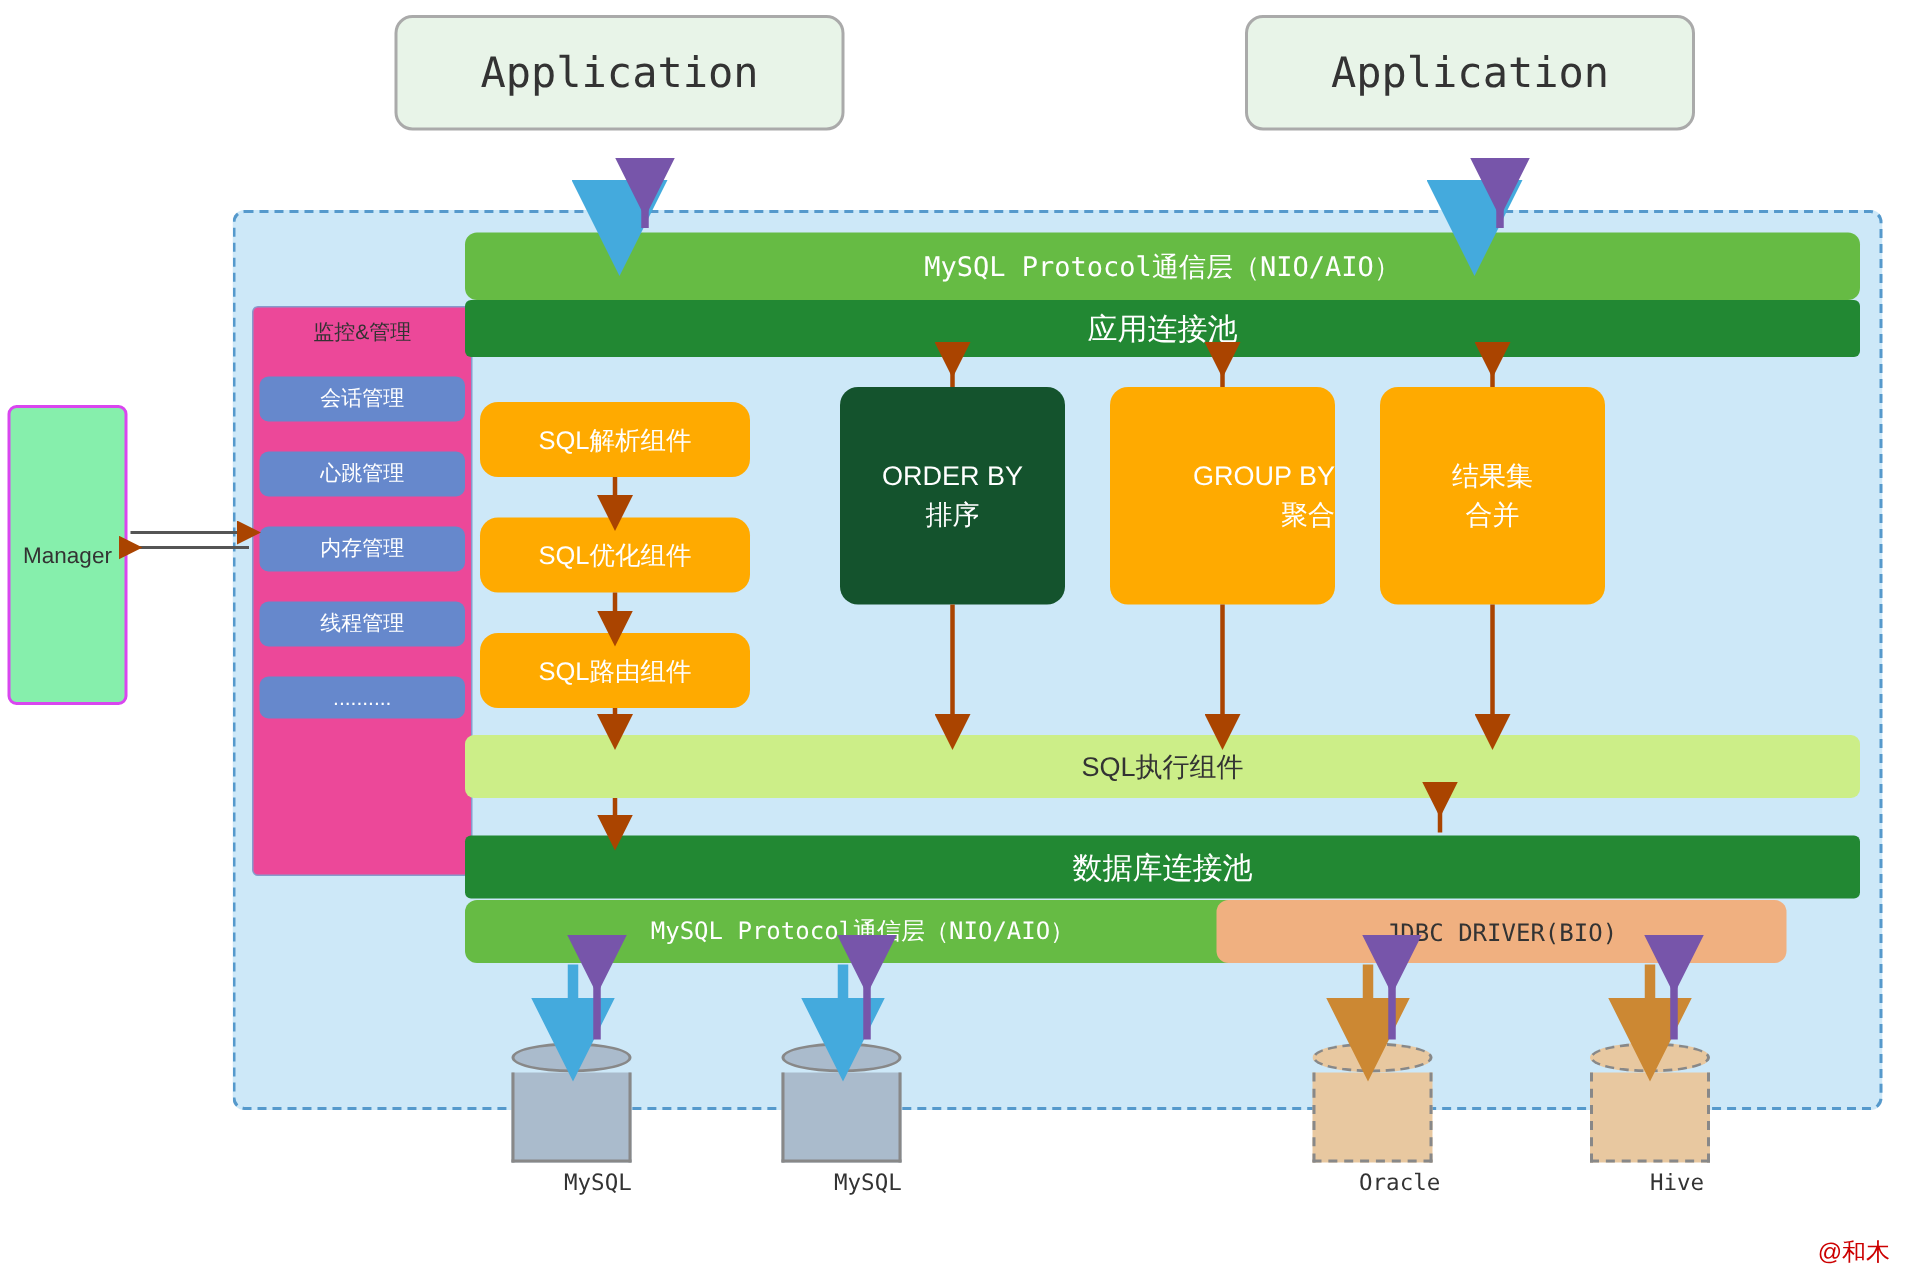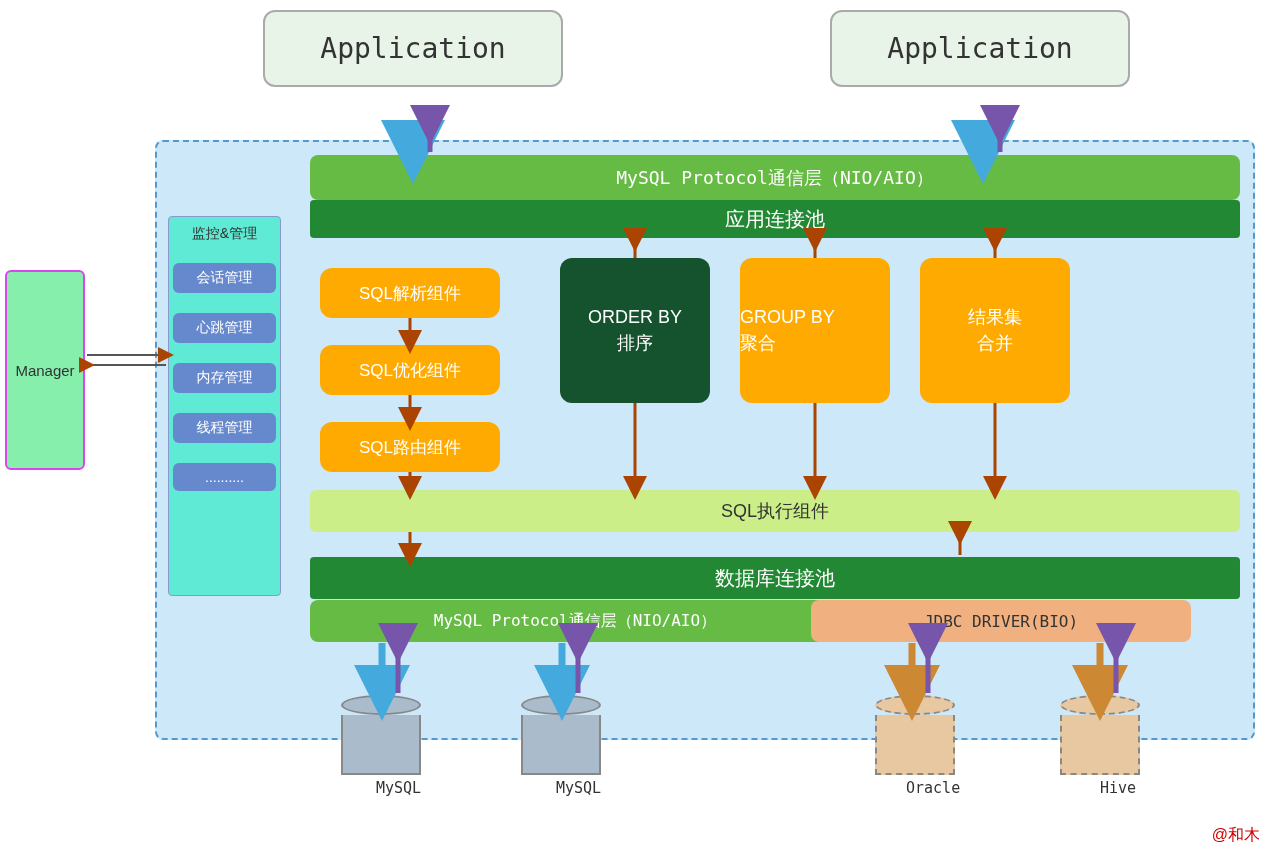--- a/index.html
+++ b/index.html
@@ -71,24 +71,24 @@
       justify-content: center;
       font-size: 15px;
       color: #333;
       writing-mode: horizontal-tb;
     }
 
     
     .monitor-panel {
       position: absolute;
       left: 168px;
-      top: 216px;
-      width: 113px;
+      top: 204px;
+      width: 147px;
       height: 380px;
-      background: #5eead4;
+      background: #ec4899;
       border: 1.5px solid #8899cc;
       border-radius: 4px;
       padding: 8px 4px 4px 4px;
     }
 
     .monitor-title {
       font-size: 14px;
       color: #333;
       text-align: center;
       margin-bottom: 8px;
@@ -194,21 +194,21 @@
     .group-by-box {
       position: absolute;
       left: 740px;
       top: 258px;
       width: 150px;
       height: 145px;
       background: #ffaa00;
       border-radius: 12px;
       display: flex;
       flex-direction: column;
-      align-items: flex-start;
+      align-items: flex-end;
       justify-content: center;
       font-size: 18px;
       color: #fff;
       text-align: center;
       line-height: 1.4;
     }
 
     .result-merge-box {
       position: absolute;
       left: 920px;

